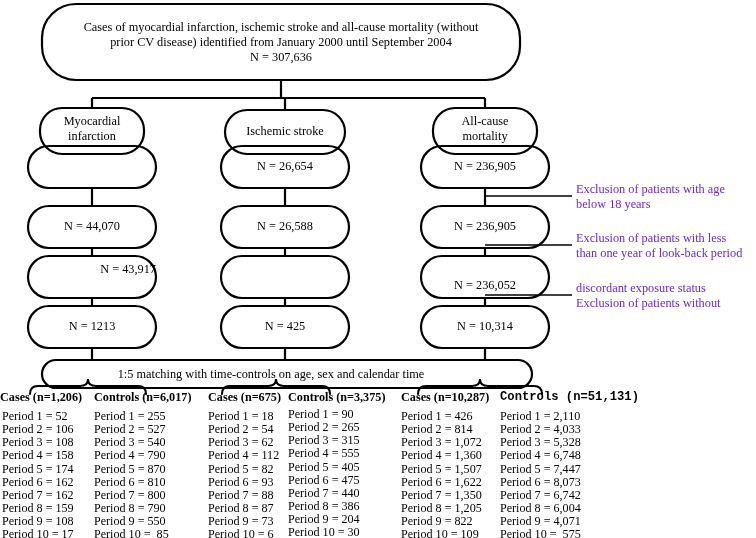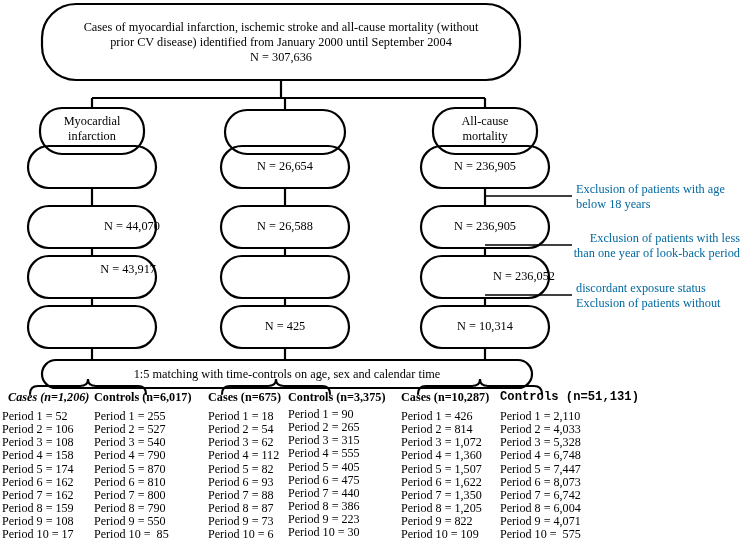--- a/index.html
+++ b/index.html
@@ -32,21 +32,21 @@
     text-align: center;
     line-height: 1.22;
     font-size: 12.3px;
     color: #000;
     pointer-events: none;
   }
   .ann-text {
     position: absolute;
     font-size: 12.3px;
     line-height: 1.2;
-    color: #0369a1;
+    color: #6d28d9;
   }
   .col-header {
     position: absolute;
     font-size: 12.2px;
     font-weight: bold;
     white-space: nowrap;
   }
   .period-col {
     position: absolute;
     font-size: 12.1px;
@@ -124,52 +124,56 @@
   <div class="node-text" style="left:50px; top:20px; width:462px;">
     <div>Cases of myocardial infarction, ischemic stroke and all-cause mortality (without</div>
     <div>prior CV disease) identified from January 2000 until September 2004</div>
     <div>N = 307,636</div>
   </div>
 
   <div class="node-text" style="left:40px; top:114px; width:104px;">
     <div>Myocardial</div>
     <div>infarction</div>
   </div>
-  <div class="node-text" style="left:28px; top:219px; width:128px;padding-left:40px;">N = 44,070</div>
+  <div class="node-text" style="left:28px; top:219px; width:128px;">N = 44,070</div>
   <div class="node-text" style="left:28px; top:262px; width:128px;text-align:right;">N = 43,917</div>
-
+  <div class="node-text" style="left:28px; top:319px; width:128px;">N = 1213</div>
+
+  <div class="node-text" style="left:221px; top:124px; width:128px;">
+    <div>Ischemic stroke</div>
+  </div>
   <div class="node-text" style="left:221px; top:159px; width:128px;">N = 26,654</div>
   <div class="node-text" style="left:221px; top:219px; width:128px;">N = 26,588</div>
   <div class="node-text" style="left:221px; top:319px; width:128px;">N = 425</div>
 
   <div class="node-text" style="left:433px; top:114px; width:104px;">
     <div>All-cause</div>
     <div>mortality</div>
   </div>
   <div class="node-text" style="left:421px; top:159px; width:128px;">N = 236,905</div>
   <div class="node-text" style="left:421px; top:219px; width:128px;">N = 236,905</div>
-  <div class="node-text" style="left:421px; top:269px; width:128px;margin-left:39px;">N = 236,052</div>
+  <div class="node-text" style="left:421px; top:278px; width:128px;">N = 236,052</div>
   <div class="node-text" style="left:421px; top:319px; width:128px;">N = 10,314</div>
 
   <div class="ann-text" style="left:576px; top:182px; width:180px;">
     <div>Exclusion of patients with age</div>
     <div>below 18 years</div>
   </div>
-  <div class="ann-text" style="left:560px; top:231px; width:180px;text-align:right;">
+  <div class="ann-text" style="left:576px; top:231px; width:180px;">
     <div>Exclusion of patients with less</div>
     <div>than one year of look-back period</div>
   </div>
   <div class="ann-text" style="left:576px; top:281px; width:180px;">
     <div>discordant exposure status</div>
     <div>Exclusion of patients without</div>
   </div>
 
-  <div class="node-text" style="left:42px; top:367px; width:490px;">1:5 matching with time-controls on age, sex and calendar time</div>
-
-  <div class="col-header" style="left:8px; top:390px;font-style:italic;">Cases (n=1,206)</div>
+  <div class="node-text" style="left:26px; top:367px; width:490px;">1:5 matching with time-controls on age, sex and calendar time</div>
+
+  <div class="col-header" style="left:0; top:390px;">Cases (n=1,206)</div>
   <div class="col-header" style="left:94px; top:390px;">Controls (n=6,017)</div>
   <div class="col-header" style="left:208px; top:390px;">Cases (n=675)</div>
   <div class="col-header" style="left:288px; top:390px;">Controls (n=3,375)</div>
   <div class="col-header" style="left:401px; top:390px;">Cases (n=10,287)</div>
   <div class="col-header" style="left:500px; top:390px;font-family:Liberation Mono, monospace;">Controls (n=51,131)</div>
 
   <div class="period-col" style="left:2px; top:410px;">
     <div>Period 1 = 52</div>
     <div>Period 2 = 106</div>
     <div>Period 3 = 108</div>
@@ -210,21 +214,21 @@
 
   <div class="period-col" style="left:288px; top:408px;">
     <div>Period 1 = 90</div>
     <div>Period 2 = 265</div>
     <div>Period 3 = 315</div>
     <div>Period 4 = 555</div>
     <div>Period 5 = 405</div>
     <div>Period 6 = 475</div>
     <div>Period 7 = 440</div>
     <div>Period 8 = 386</div>
-    <div>Period 9 = 223</div>
+    <div>Period 9 = 204</div>
     <div>Period 10 = 30</div>
   </div>
 
   <div class="period-col" style="left:401px; top:410px;">
     <div>Period 1 = 426</div>
     <div>Period 2 = 814</div>
     <div>Period 3 = 1,072</div>
     <div>Period 4 = 1,360</div>
     <div>Period 5 = 1,507</div>
     <div>Period 6 = 1,622</div>

